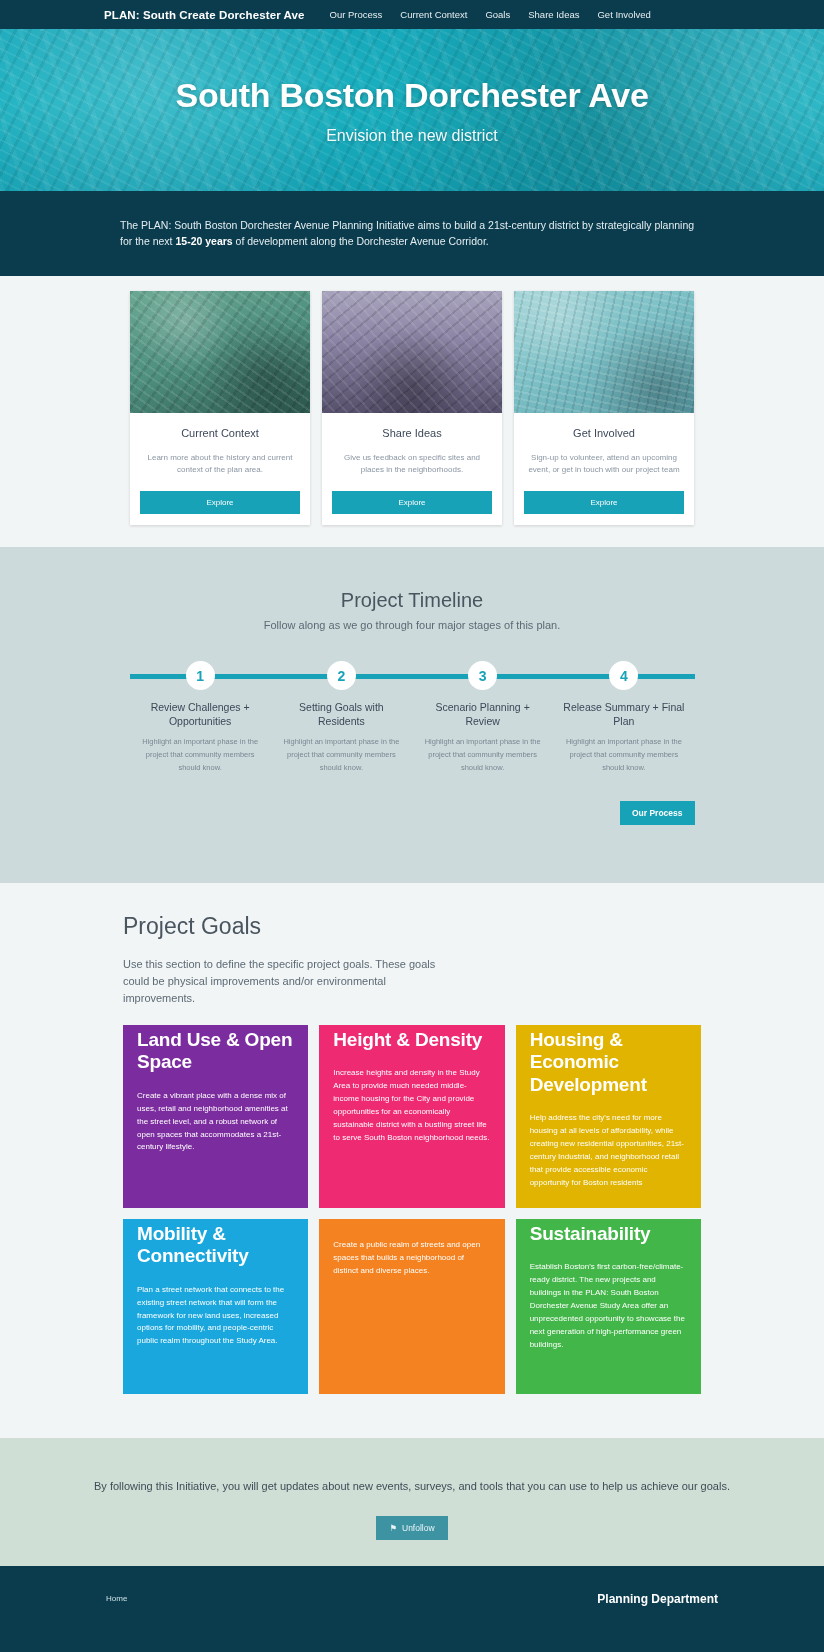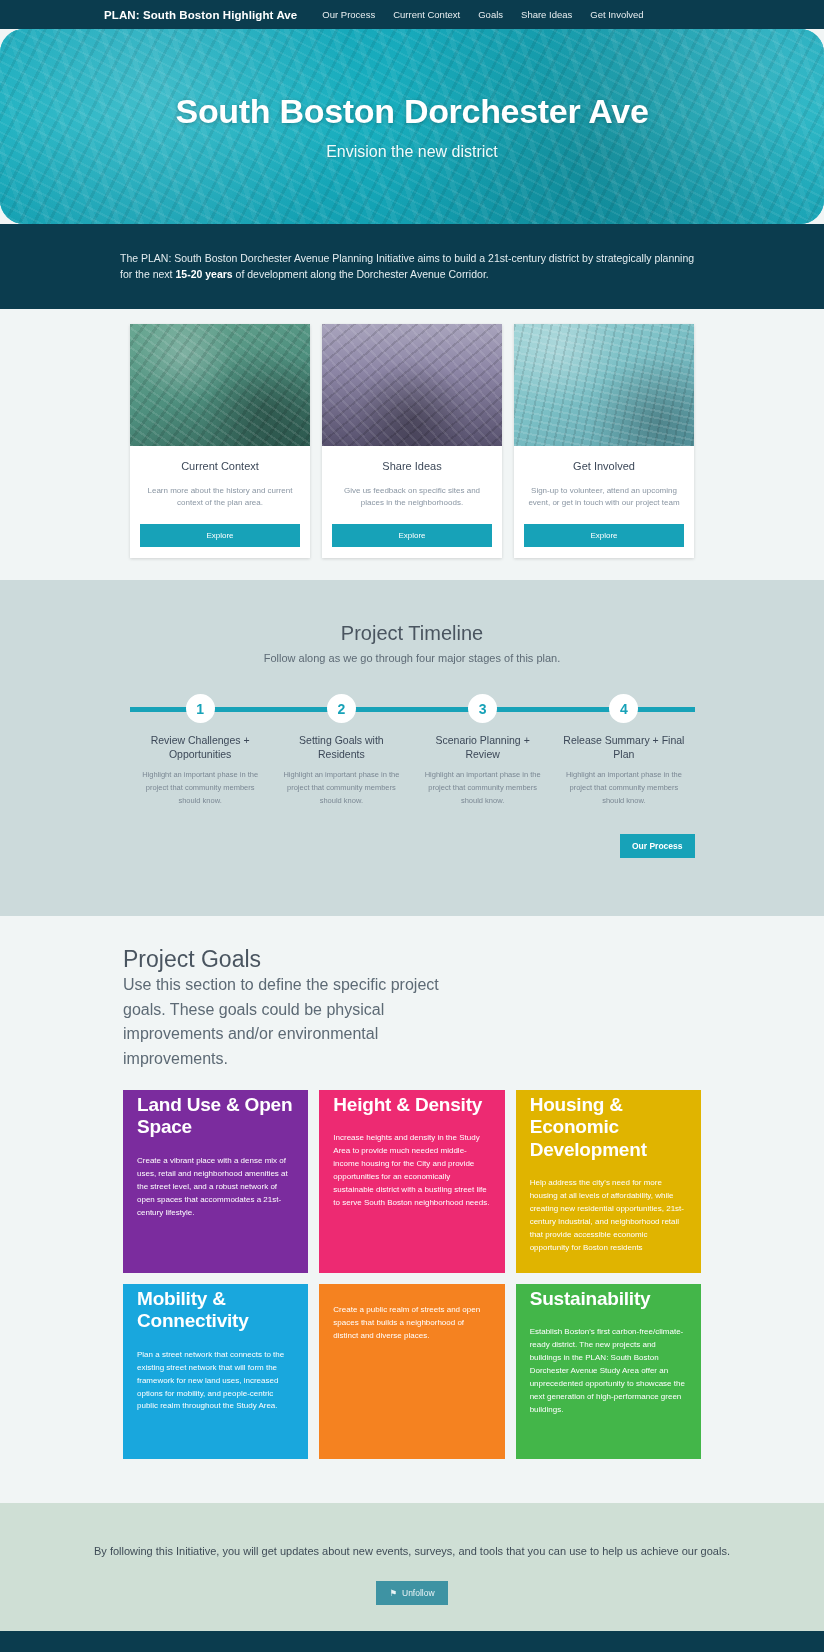--- a/index.html
+++ b/index.html
@@ -18,23 +18,23 @@
     color:#ffffff; font-size:11.5px; font-weight:bold; letter-spacing:.1px;
     margin-right:16px; white-space:nowrap;
   }
   .nav-link {
     color:#e8eef0; font-size:9.5px; padding:0 9px; white-space:nowrap;
     text-decoration:none; cursor:pointer;
   }
 
   
   .hero {
-    position:relative; height:195px; overflow:hidden;
+    position:relative; height:162px; overflow:hidden;
     background:#1ab3c4;
-    display:flex; flex-direction:column; align-items:center; justify-content:center;border-radius:24px;
+    display:flex; flex-direction:column; align-items:center; justify-content:center;
   }
   .hero-img {
     position:absolute; inset:0;
     background:
       repeating-linear-gradient(27deg, rgba(255,255,255,.07) 0px, rgba(255,255,255,.07) 2px, rgba(0,0,0,0) 2px, rgba(0,0,0,0) 9px),
       repeating-linear-gradient(117deg, rgba(0,0,0,.07) 0px, rgba(0,0,0,.07) 3px, rgba(0,0,0,0) 3px, rgba(0,0,0,0) 13px),
       repeating-linear-gradient(72deg, rgba(255,255,255,.05) 0px, rgba(255,255,255,.05) 5px, rgba(0,0,0,0) 5px, rgba(0,0,0,0) 22px),
       radial-gradient(circle at 18% 30%, rgba(255,255,255,.18), rgba(0,0,0,0) 30%),
       radial-gradient(circle at 72% 62%, rgba(0,0,0,.18), rgba(0,0,0,0) 36%),
       radial-gradient(circle at 92% 18%, rgba(255,255,255,.14), rgba(0,0,0,0) 28%),
@@ -123,21 +123,21 @@
   .tl-btn-row { width:565px; margin:26px auto 0 auto; display:flex; justify-content:flex-end; }
   .tl-btn {
     background:#17a2b8; color:#fff; font-size:8.5px; font-weight:bold;
     padding:7px 12px; cursor:pointer;
   }
 
   
   .goals { background:#f1f5f5; padding:30px 0 44px 0; }
   .goals-inner { width:578px; margin:0 auto; }
   .goals-title { font-size:23px; color:#4a5560; font-weight:normal; }
-  .goals-desc { font-size:16px; color:#5d6a75; line-height:1.55; margin-top:0; width:330px; }
+  .goals-desc { font-size:11px; color:#5d6a75; line-height:1.55; margin-top:16px; width:330px; }
   .goal-grid {
     display:grid; grid-template-columns:repeat(3,1fr); gap:11px; margin-top:18px;
   }
   .goal {
     padding:4px 14px 18px 14px; color:#fff; min-height:172px;
   }
   .goal.short { min-height:175px; }
   .goal h3 { font-size:19px; font-weight:bold; line-height:1.18; letter-spacing:-.2px; }
   .goal p { font-size:8px; line-height:1.62; margin-top:16px; }
   .g-purple { background:#7b2c9e; }
@@ -165,21 +165,21 @@
   }
   .f-links { display:flex; flex-direction:column; gap:13px; padding-top:4px; }
   .f-link { color:#cfe0e5; font-size:8px; cursor:pointer; text-decoration:none; }
   .f-right { text-align:right; padding-top:2px; }
   .f-dept { color:#ffffff; font-size:12px; font-weight:bold; }
 </style>
 </head>
 <body>
 
 <div class="navbar">
-  <span class="nav-brand">PLAN: South Boston Highlight Ave</span>
+  <span class="nav-brand">PLAN: South Create Dorchester Ave</span>
   <a class="nav-link">Our Process</a>
   <a class="nav-link">Current Context</a>
   <a class="nav-link">Goals</a>
   <a class="nav-link">Share Ideas</a>
   <a class="nav-link">Get Involved</a>
 </div>
 
 <div class="hero">
   <div class="hero-img"></div>
   <h1>South Boston Dorchester Ave</h1>

